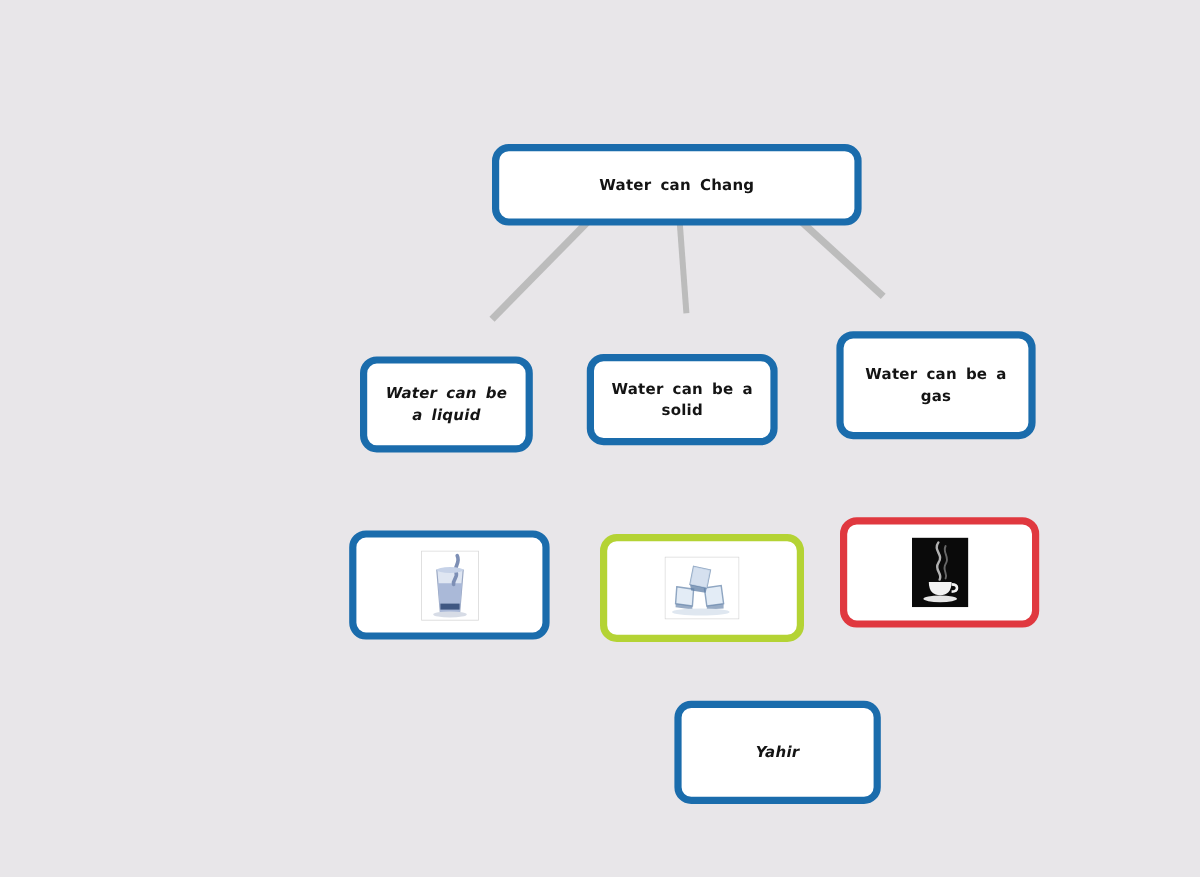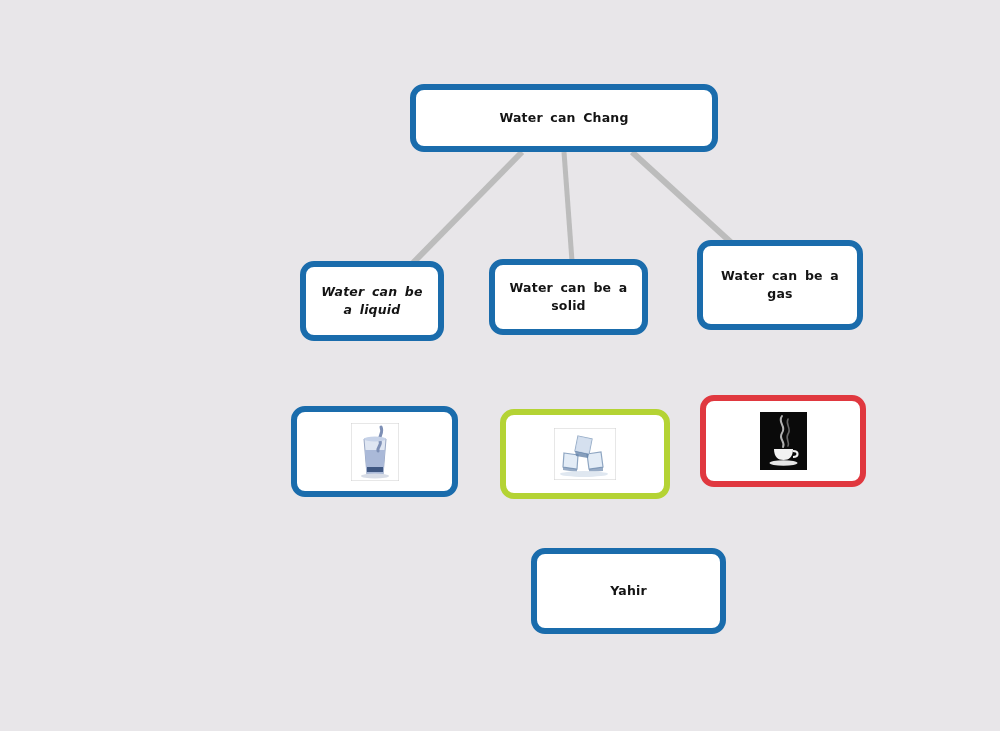--- a/index.html
+++ b/index.html
@@ -30,20 +30,21 @@
     position: absolute;
     box-sizing: border-box;
     background: #ffffff;
     border-style: solid;
     border-radius: 14px;
     display: flex;
     align-items: center;
     justify-content: center;
     text-align: center;
     z-index: 5;
+    margin-top: 36px;
   }
   .node-text {
     font-family: "DejaVu Sans", sans-serif;
     font-weight: bold;
     font-size: 12.5px;
     line-height: 1.45;
     color: #141414;
     letter-spacing: 0.2px;
     word-spacing: 3px;
     padding: 0 10px;
@@ -127,17 +128,17 @@
         <rect x="0" y="0" width="47" height="58" fill="#0a0a0a"></rect>
         <path d="M22 4 C17 11 27 14 22 21 C18 27 26 30 23 35" fill="none" stroke="#cfcfcf" stroke-width="2" stroke-linecap="round" opacity="0.85"></path>
         <path d="M28 7 C25 13 32 16 28 22 C25 27 30 30 28 34" fill="none" stroke="#9a9a9a" stroke-width="1.6" stroke-linecap="round" opacity="0.65"></path>
         <path d="M14 37 L33 37 C33 45 29 48 23.5 48 C18 48 14 45 14 37 Z" fill="#f2f2f2"></path>
         <path d="M33 39 C39 39 39 45 33 45" fill="none" stroke="#f2f2f2" stroke-width="2.2"></path>
         <ellipse cx="23.5" cy="51" rx="14" ry="2.8" fill="#e6e6e6"></ellipse>
       </svg>
     </span>
   </div>
 
-  <div class="node blue-border" style="left:531px; top:548px; width:195px; height:86px;">
+  <div class="node blue-border" style="left:562px; top:548px; width:172px; height:86px;font-style:italic;">
     <span class="node-text">Yahir</span>
   </div>
 
 </div>
 
 </body></html>

